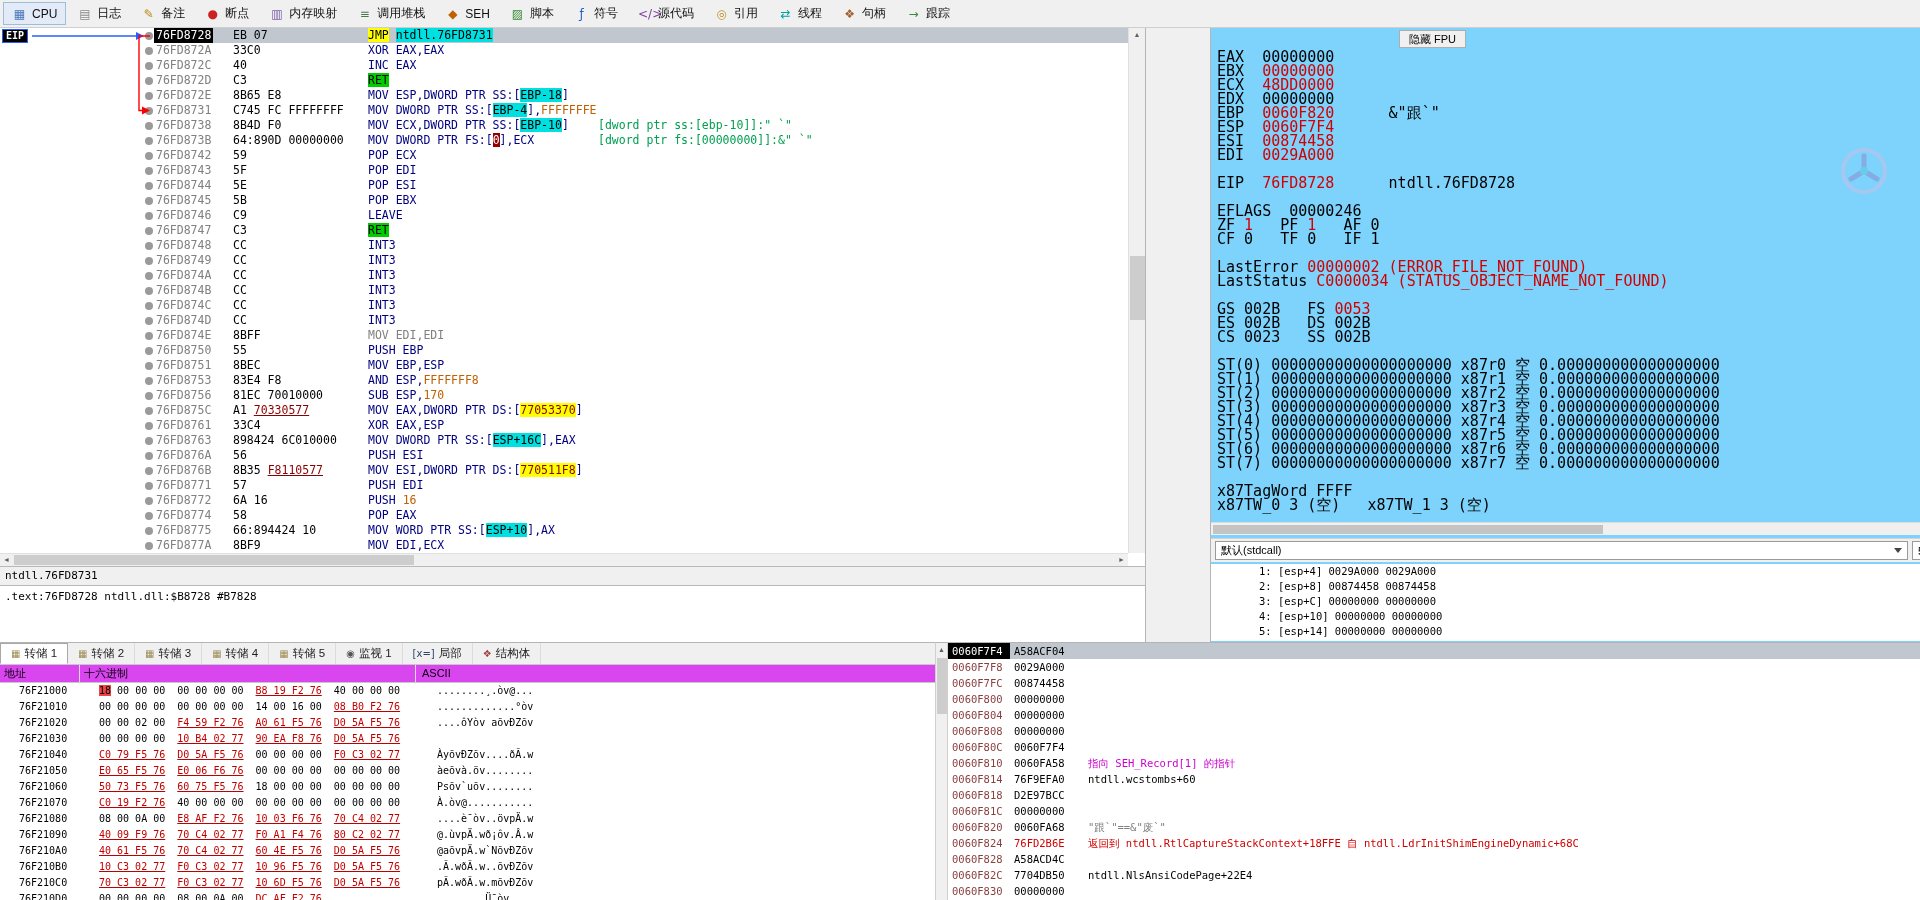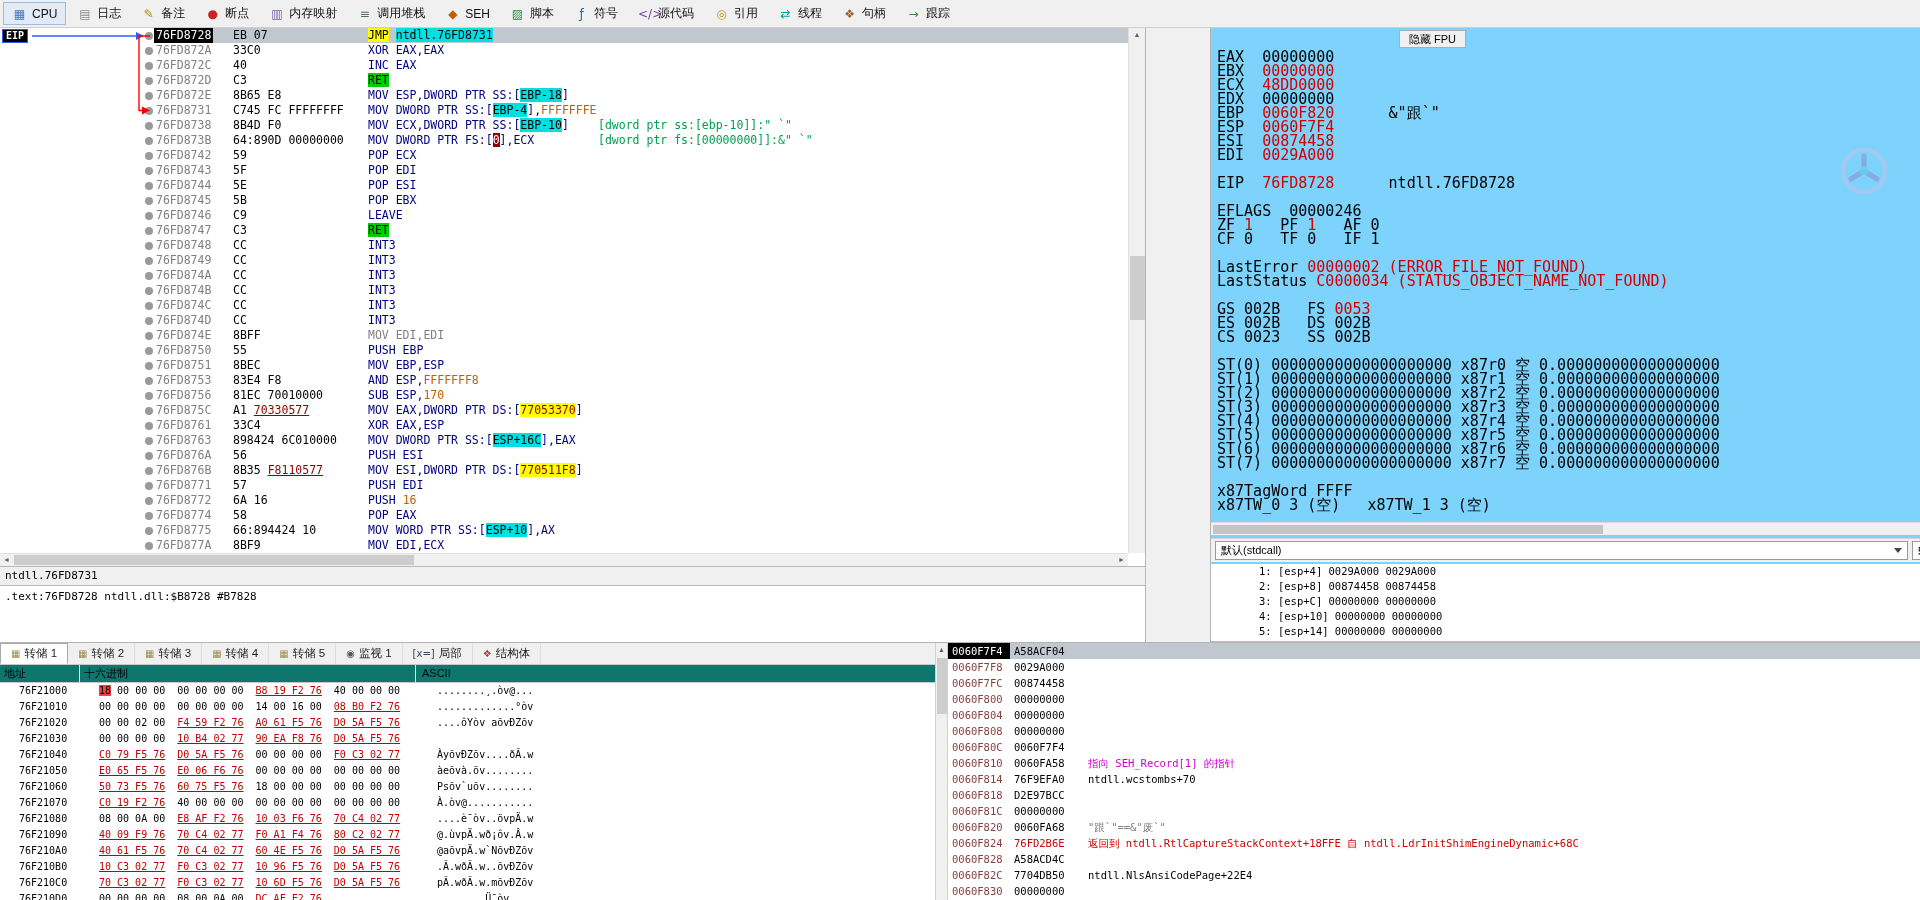--- a/index.html
+++ b/index.html
@@ -71,21 +71,21 @@
   
   .jumpbar{position:absolute;left:0;top:566px;width:1146px;height:20px;background:#f0f0f0;border:1px solid #b8b8b8;border-left:none;font-family:"DejaVu Sans Mono",monospace;font-size:11px;line-height:18px;padding-left:5px;color:#000;}
   .infobar{position:absolute;left:0;top:586px;width:1146px;height:56px;background:#fff;border-right:1px solid #b4b4b4;font-family:"DejaVu Sans Mono",monospace;font-size:11px;padding:4px 0 16px 5px;color:#000;}
 
   
   .bottomleft{position:absolute;left:0;top:642px;width:935px;height:258px;background:#fff;border-top:1px solid #b4b4b4;}
   .btabs{height:22px;background:#f0f0f0;display:flex;align-items:flex-end;border-bottom:1px solid #c8c8c8;}
   .btab{display:flex;align-items:center;gap:4px;height:21px;padding:0 10px;font-size:11.5px;color:#222;border-right:1px solid #dcdcdc;}
   .btab.active{background:#fff;border:1px solid #a8a8a8;border-bottom:1px solid #fff;}
   .bt-ico{font-size:10px;font-family:"DejaVu Sans",sans-serif;}
-  .dump-head{height:18px;background:#0f766e;border-bottom:1px solid #c8c8c8;display:flex;font-size:11px;line-height:17px;color:#000;justify-content:space-between;}
+  .dump-head{height:18px;background:#d946ef;border-bottom:1px solid #c8c8c8;display:flex;font-size:11px;line-height:17px;color:#000;justify-content:space-between;}
   .dh-addr{width:80px;padding-left:4px;border-right:1px solid #e0e0e0;}
   .dh-hex{width:336px;padding-left:4px;border-right:1px solid #e0e0e0;}
   .dh-ascii{flex:1;padding-left:6px;}
   #dump-rows{height:218px;overflow:hidden;padding-left:15px;}
   .dprow{display:flex;height:16px;line-height:16px;font-family:"DejaVu Sans Mono",monospace;font-size:10px;white-space:pre;}
   .dp-addr{width:80px;padding-left:4px;flex:none;color:#000;}
   .dp-hex{width:336px;padding-left:4px;flex:none;}
   .dp-ascii{flex:1;padding-left:6px;color:#000;}
   .hg-n{color:#000;}
   .hg-p{color:#c00000;text-decoration:underline;}
@@ -369,21 +369,21 @@
 
   <div class="stack" id="stack-rows">
       <div class="strow sel"><span class="st-addr">0060F7F4</span><span class="st-val">A58ACF04</span><span class="st-cmt"></span></div>
       <div class="strow"><span class="st-addr">0060F7F8</span><span class="st-val">0029A000</span><span class="st-cmt"></span></div>
       <div class="strow"><span class="st-addr">0060F7FC</span><span class="st-val">00874458</span><span class="st-cmt"></span></div>
       <div class="strow"><span class="st-addr">0060F800</span><span class="st-val">00000000</span><span class="st-cmt"></span></div>
       <div class="strow"><span class="st-addr">0060F804</span><span class="st-val">00000000</span><span class="st-cmt"></span></div>
       <div class="strow"><span class="st-addr">0060F808</span><span class="st-val">00000000</span><span class="st-cmt"></span></div>
       <div class="strow"><span class="st-addr">0060F80C</span><span class="st-val">0060F7F4</span><span class="st-cmt"></span></div>
       <div class="strow"><span class="st-addr">0060F810</span><span class="st-val">0060FA58</span><span class="st-cmt cs-seh">指向 SEH_Record[1] 的指针</span></div>
-      <div class="strow"><span class="st-addr">0060F814</span><span class="st-val">76F9EFA0</span><span class="st-cmt cs-sym">ntdll.wcstombs+70</span></div>
+      <div class="strow"><span class="st-addr">0060F814</span><span class="st-val">76F9EFA0</span><span class="st-cmt cs-sym">ntdll.wcstombs+60</span></div>
       <div class="strow"><span class="st-addr">0060F818</span><span class="st-val">D2E97BCC</span><span class="st-cmt"></span></div>
       <div class="strow"><span class="st-addr">0060F81C</span><span class="st-val">00000000</span><span class="st-cmt"></span></div>
       <div class="strow"><span class="st-addr">0060F820</span><span class="st-val">0060FA68</span><span class="st-cmt cs-str">"跟`"==&amp;"废`"</span></div>
       <div class="strow"><span class="st-addr">0060F824</span><span class="st-val red">76FD2B6E</span><span class="st-cmt cs-ret">返回到 ntdll.RtlCaptureStackContext+18FFE 自 ntdll.LdrInitShimEngineDynamic+68C</span></div>
       <div class="strow"><span class="st-addr">0060F828</span><span class="st-val">A58ACD4C</span><span class="st-cmt"></span></div>
       <div class="strow"><span class="st-addr">0060F82C</span><span class="st-val">7704DB50</span><span class="st-cmt cs-sym">ntdll.NlsAnsiCodePage+22E4</span></div>
       <div class="strow"><span class="st-addr">0060F830</span><span class="st-val">00000000</span><span class="st-cmt"></span></div>
     </div>
 
 </div>

